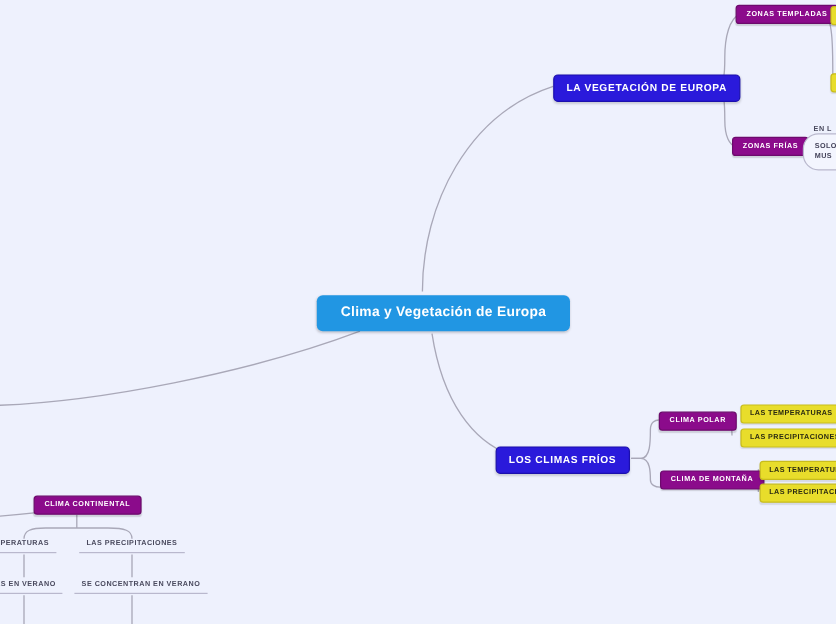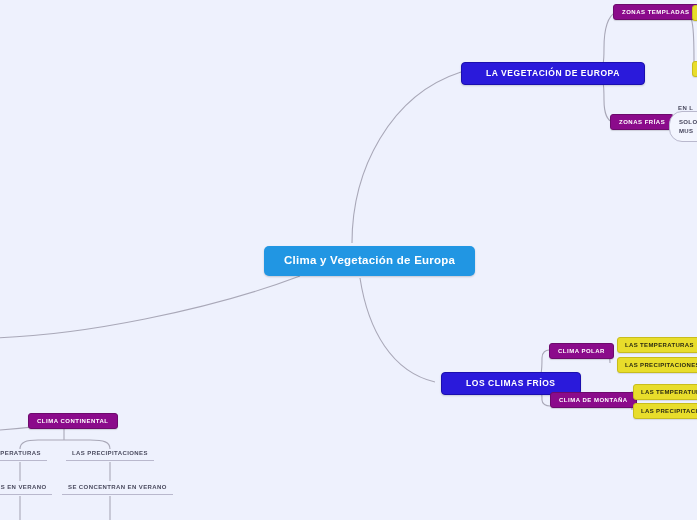--- a/index.html
+++ b/index.html
@@ -44,21 +44,21 @@
 
   
   .n-l1 {
     background: #2a1adb;
     color: #ffffff;
     border: 1px solid #1b0fae;
     border-radius: 4px;
     font-size: 8.5px;
     font-weight: bold;
     letter-spacing: 0.55px;
-    padding: 6px 24px;
+    padding: 6px 10px;
     box-shadow: 0 1px 2px rgba(0,0,0,.16);
   }
 
   
   .n-l2 {
     background: #8b0b8b;
     color: #ffffff;
     border: 1px solid #6d0a6d;
     border-radius: 3px;
     font-size: 6px;
@@ -167,21 +167,21 @@
 
   <div class="node n-l3" style="left:692px; top:5px;">&nbsp;</div>
 
   <div class="node n-l3" style="left:692px; top:61px;">&nbsp;</div>
 
   <div class="node n-bare" style="left:678px; top:105px;">EN L</div>
 
   <div class="node n-capsule" style="left:669px; top:111px; width:52px;">SOLO
 MUS</div>
 
-  <div class="node n-l1" style="left:441px; top:372px;">LOS CLIMAS FRÍOS</div>
+  <div class="node n-l1" style="left:413px; top:372px;">LOS CLIMAS FRÍOS</div>
 
   <div class="node n-l2" style="left:549px; top:343px;">CLIMA POLAR</div>
 
   <div class="node n-l2" style="left:550px; top:392px;">CLIMA DE MONTAÑA</div>
 
   <div class="node n-l3" style="left:617px; top:337px;">LAS TEMPERATURAS</div>
 
   <div class="node n-l3" style="left:617px; top:357px;">LAS PRECIPITACIONES</div>
 
   <div class="node n-l3" style="left:633px; top:384px;">LAS TEMPERATURAS</div>

